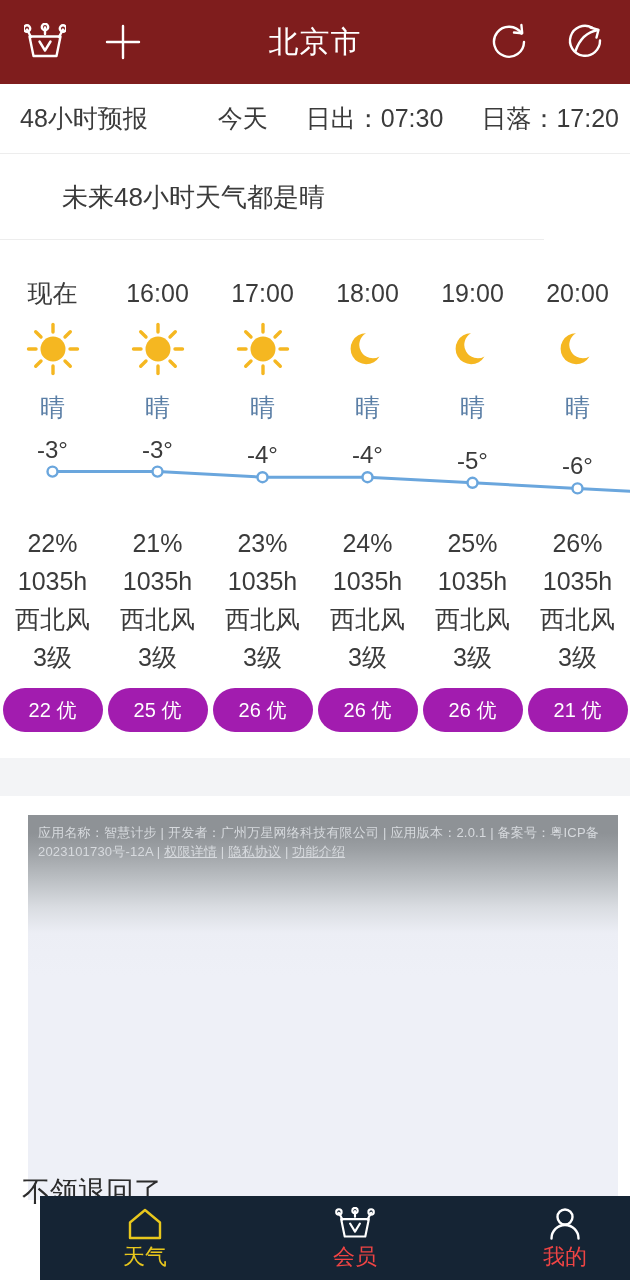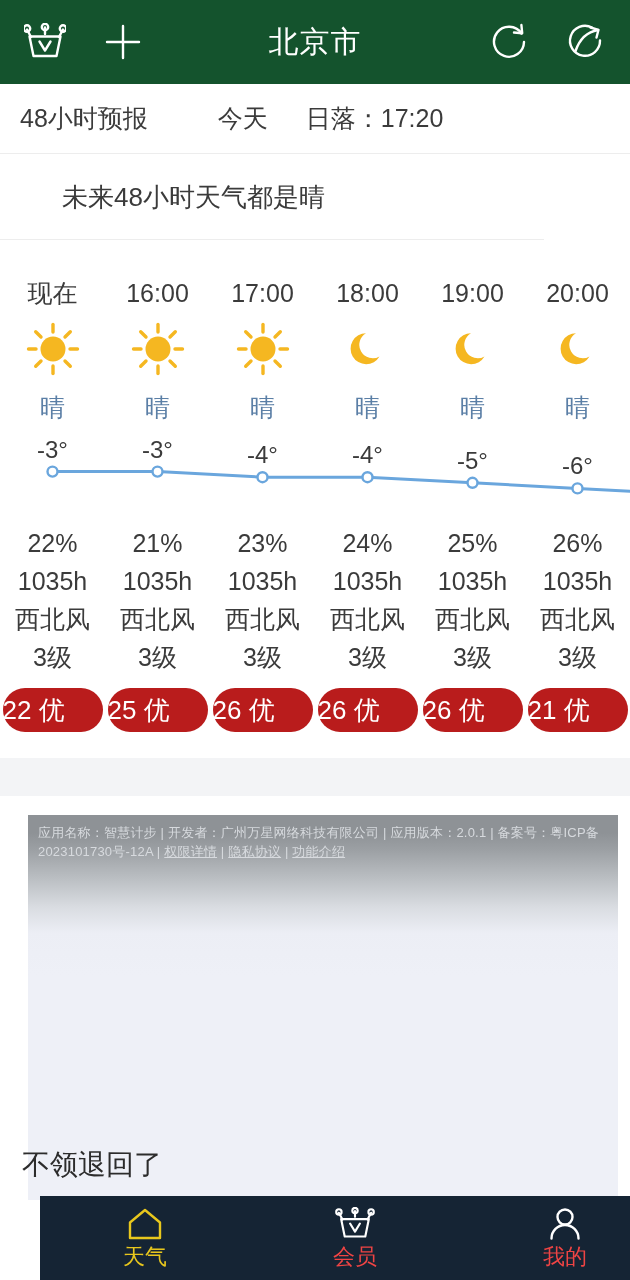--- a/index.html
+++ b/index.html
@@ -20,21 +20,21 @@
     background: #ffffff;
     overflow: hidden;
   }
 
   
   .topbar {
     position: absolute;
     top: 0; left: 0;
     width: 630px;
     height: 84px;
-    background: #14532d;
+    background: #7f1d1d;
     display: flex;
     align-items: center;
   }
   .topbar-icon {
     width: 62px;
     height: 62px;
     display: flex;
     align-items: center;
     justify-content: center;
     flex: 0 0 auto;
@@ -173,28 +173,28 @@
     display: flex;
   }
   .aqi-cell {
     width: 105px;
     flex: 0 0 105px;
     display: flex;
     align-items: center;
     justify-content: center;
   }
   .aqi-badge {
-    background: #b91c1c;
+    background: #a21caf;
     color: #ffffff;
-    font-size: 26px;
+    font-size: 20px;
     border-radius: 22px;
     width: 100px;
     height: 44px;
     line-height: 44px;
-    text-align: left;
+    text-align: center;
     white-space: nowrap;
   }
 
   
   .spacer-band {
     position: absolute;
     top: 758px; left: 0;
     width: 630px;
     height: 38px;
     background: #f3f4f6;
@@ -222,21 +222,21 @@
   }
   .ad-fineprint a,
   .ad-link {
     color: #d7dade;
     text-decoration: underline;
   }
 
   
   .bottom-text {
     position: absolute;
-    top: 1146px; left: 22px;
+    top: 1173px; left: 22px;
     font-size: 28px;
     color: #2c2c2c;
   }
 
   
   .navbar {
     position: absolute;
     bottom: 0; left: 0;
     width: 630px;
     height: 84px;
@@ -306,20 +306,21 @@
         </svg>
       </div>
     </div>
 
     <div class="topbar-title">北京市</div>
   </div>
 
   <div class="subbar">
     <span class="subbar-label">48小时预报</span>
     <span class="subbar-today">今天</span>
+    <span class="subbar-sun">日出：07:30</span>
     <span class="subbar-sun">日落：17:20</span>
   </div>
 
   <div class="summary">
     <span class="summary-text">未来48小时天气都是晴</span>
   </div>
 
   <div class="hourly">
     <div class="hour-col">
       <div class="hour-time">现在</div>

